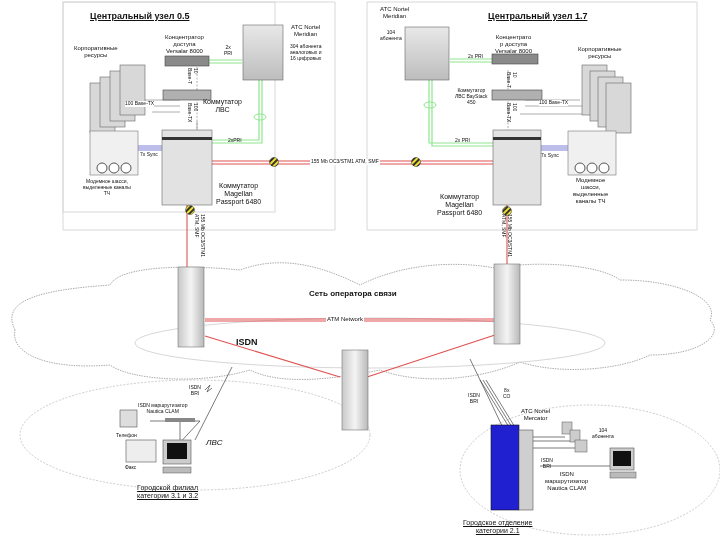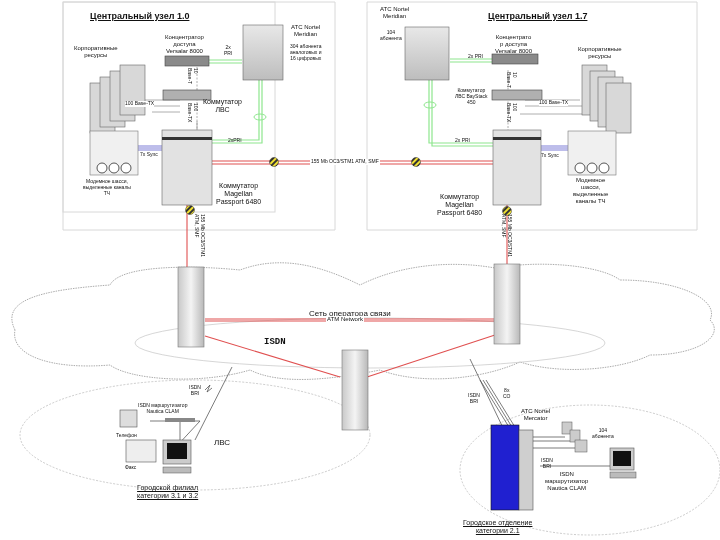--- a/index.html
+++ b/index.html
@@ -170,21 +170,21 @@
   <rect x="491" y="425" width="28" height="85" fill="#2020d0" stroke="#111" stroke-width="0.6"></rect>
   <rect x="519" y="430" width="14" height="80" fill="#cfcfcf" stroke="#555" stroke-width="0.6"></rect>
   <rect x="562" y="422" width="10" height="12" fill="#ccc" stroke="#555" stroke-width="0.5"></rect>
   <rect x="570" y="430" width="10" height="12" fill="#ccc" stroke="#555" stroke-width="0.5"></rect>
   <rect x="575" y="440" width="12" height="12" fill="#ccc" stroke="#555" stroke-width="0.5"></rect>
   <rect x="610" y="448" width="24" height="22" fill="#ccc" stroke="#555" stroke-width="0.6"></rect>
   <rect x="613" y="451" width="18" height="15" fill="#111"></rect>
   <rect x="610" y="472" width="26" height="6" fill="#bbb" stroke="#555" stroke-width="0.5"></rect>
 </svg>
 
-<div class="lbl s9 bold u" style="left:90px;top:11px;">Центральный узел  1.0</div>
+<div class="lbl s9 bold u" style="left:90px;top:11px;">Центральный узел  0.5</div>
 <div class="lbl s6 ctr" style="left:74px;top:45px;">Корпоративные
 ресурсы</div>
 <div class="lbl s6 ctr" style="left:165px;top:34px;">Концентратор
 доступа
 Versalar 8000</div>
 <div class="lbl s5 ctr" style="left:224px;top:45px;">2x
 PRI</div>
 <div class="lbl s6 ctr" style="left:291px;top:24px;">ATC Nortel
 Meridian</div>
 <div class="lbl s5 ctr" style="left:290px;top:44px;">304 абонента
@@ -234,31 +234,31 @@
 выделенные
 каналы ТЧ</div>
 <div class="lbl s7 ctr" style="left:437px;top:193px;">Коммутатор
 Magellan
 Passport 6480</div>
 <div class="lbl s5 vert" style="left:500px;top:214px;">155 Mb OC3/STM1
 ATM, SMF</div>
 
 <div class="lbl s5" style="left:310px;top:159px;background:#fff;padding:0 1px;">155 Mb OC3/STM1 ATM, SMF</div>
 
-<div class="lbl s8" style="left:309px;top:309px;">Сеть оператора связи</div>
+<div class="lbl s8" style="left:309px;top:289px;font-weight:bold;">Сеть оператора связи</div>
 <div class="lbl s6" style="left:326px;top:316px;background:#fff;padding:0 1px;">ATM Network</div>
-<div class="lbl s9 bold" style="left:264px;top:337px;font-family:Liberation Mono, monospace;">ISDN</div>
+<div class="lbl s9 bold" style="left:236px;top:337px;">ISDN</div>
 
 <div class="lbl s5 ctr" style="left:189px;top:385px;">ISDN
 BRI</div>
 <div class="lbl s5 ctr" style="left:138px;top:403px;">ISDN маршрутизатор
 Nautica CLAM</div>
 <div class="lbl s5" style="left:116px;top:433px;">Телефон</div>
 <div class="lbl s5" style="left:125px;top:465px;">Факс</div>
-<div class="lbl s8" style="left:214px;top:438px;">ЛВС</div>
+<div class="lbl s8" style="left:206px;top:438px;font-style:italic;">ЛВС</div>
 <div class="lbl s7 ctr u" style="left:137px;top:484px;">Городской филиал
 категории 3.1 и 3.2</div>
 
 <div class="lbl s5 ctr" style="left:468px;top:393px;">ISDN
 BRI</div>
 <div class="lbl s5 ctr" style="left:503px;top:388px;">8x
 CO</div>
 <div class="lbl s6 ctr" style="left:521px;top:408px;">ATC Nortel
 Mercator</div>
 <div class="lbl s5 ctr" style="left:592px;top:428px;">104

